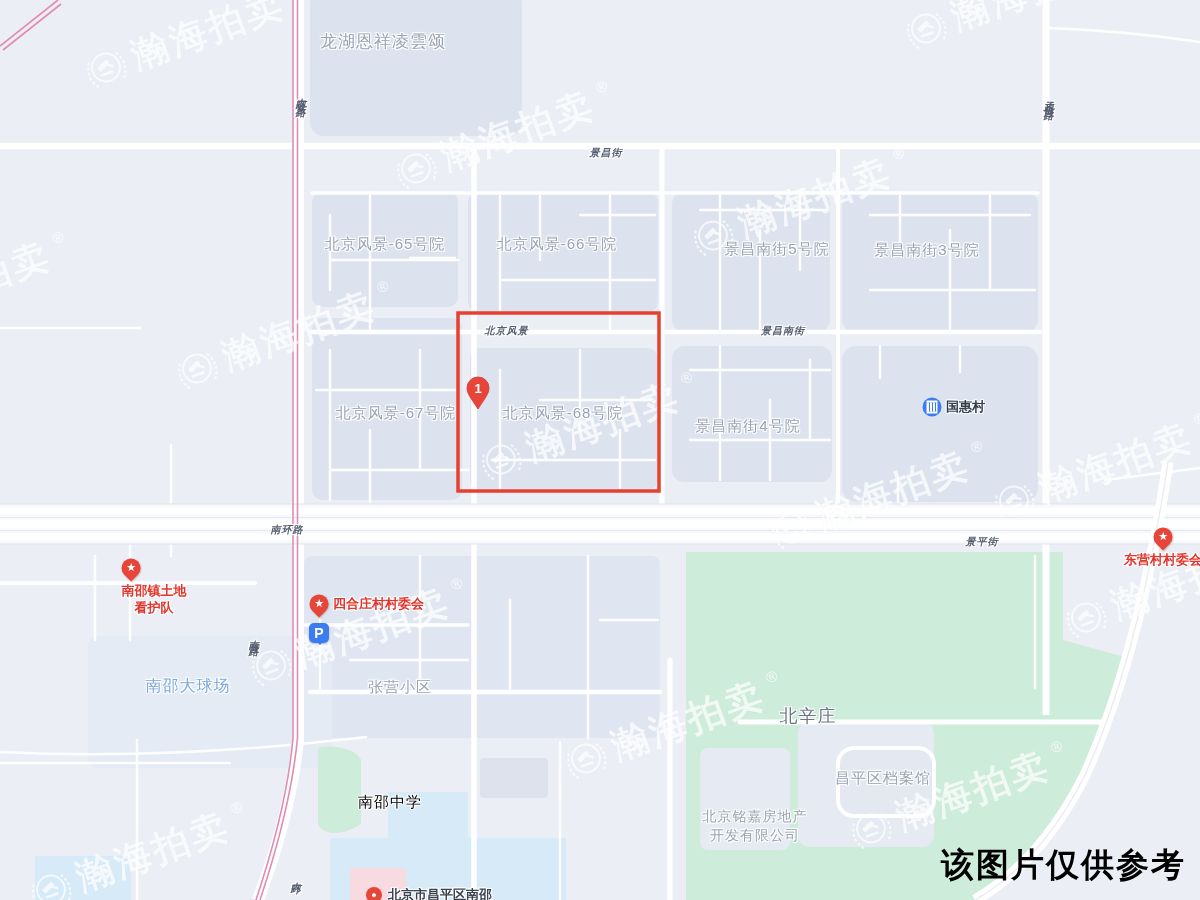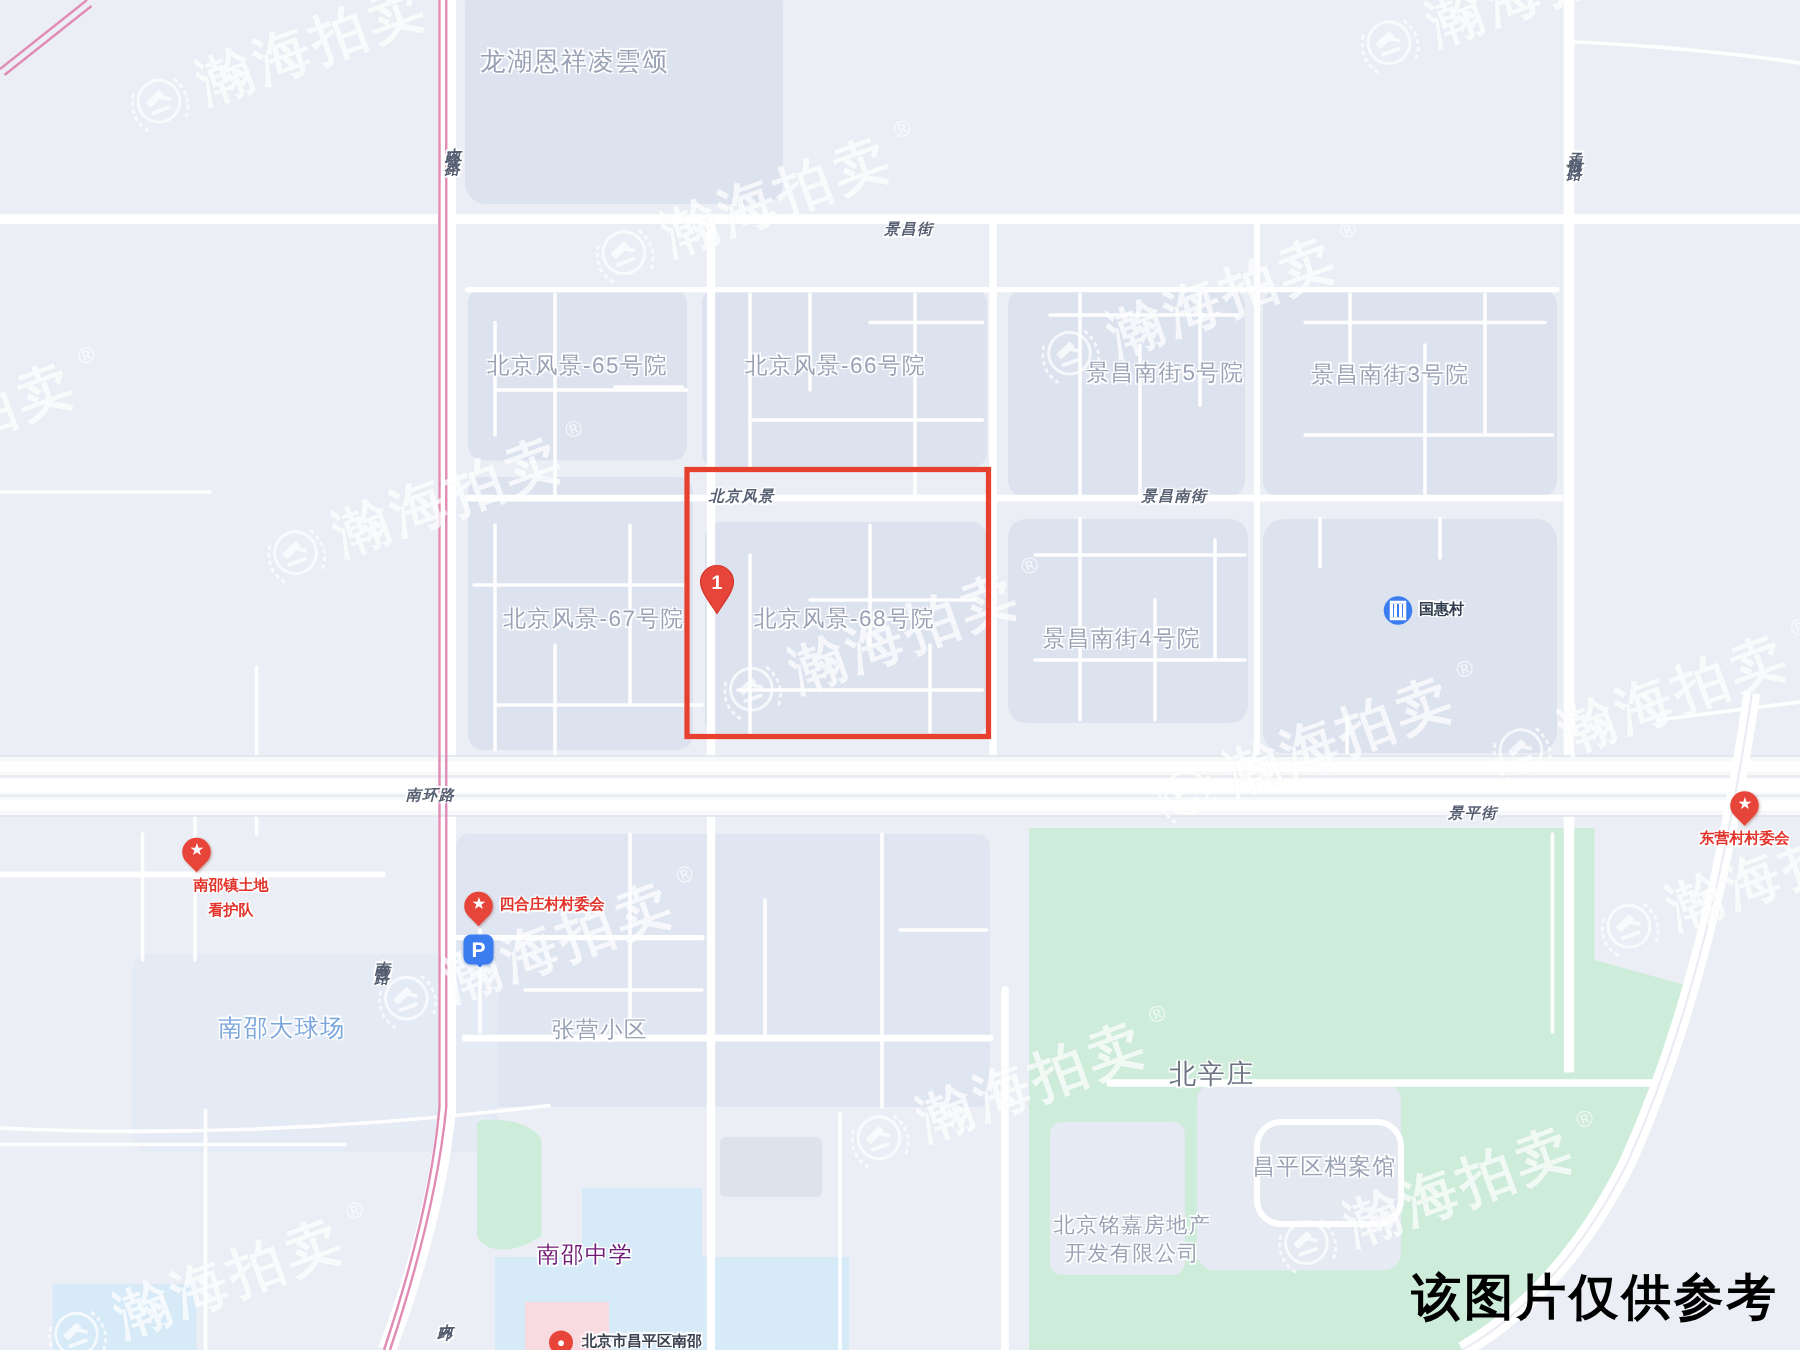--- a/index.html
+++ b/index.html
@@ -38,21 +38,21 @@
       border-top-color:#3b7cf0;}
   .pin-dot{width:16px;height:16px;background:#e8453a;border-radius:50%;
       display:flex;align-items:center;justify-content:center;}
   .pin-dot .glyph{color:#fff;font-size:9px;line-height:1;}
   .pin-bldg{width:19px;height:19px;background:#3b7cf0;border-radius:50%;
       display:flex;align-items:center;justify-content:center;}
   .pin-bldg .cols{width:11px;height:9px;
       background:linear-gradient(90deg,#fff 0 2px,transparent 2px 3px,#fff 3px 5px,
                  transparent 5px 6px,#fff 6px 8px,transparent 8px 9px,#fff 9px 11px);
       border-top:2px solid #fff;border-bottom:2px solid #fff;}
-  .poi-label{position:absolute;white-space:nowrap;font-weight:bold;font-size:10px;
+  .poi-label{position:absolute;white-space:nowrap;font-weight:bold;font-size:13px;
       color:#e2342b;text-align:center;line-height:17px;
       text-shadow:-1px -1px 0 #fff,1px -1px 0 #fff,-1px 1px 0 #fff,1px 1px 0 #fff,0 0 2px #fff;}
 
   
   #disclaimer{position:absolute;right:14px;bottom:12px;font-size:33px;font-weight:bold;
       color:#000;letter-spacing:2px;font-family:"Liberation Sans","DejaVu Sans",sans-serif;}
 </style>
 </head>
 <body>
 
@@ -368,25 +368,25 @@
       <div class="map-label area-label" style="left: 927px; top: 250px;">景昌南街3号院</div>
       <div class="map-label area-label" style="left: 396px; top: 413px;">北京风景-67号院</div>
       <div class="map-label area-label" style="left: 563px; top: 413px;">北京风景-68号院</div>
       <div class="map-label area-label" style="left: 748px; top: 426px;">景昌南街4号院</div>
       <div class="map-label area-label" style="left: 400px; top: 687px;">张营小区</div>
       <div class="map-label area-label" style="left: 808px; top: 716px; font-size: 18px; color: rgb(109, 117, 132);">北辛庄</div>
       <div class="map-label area-label" style="left: 883px; top: 778px;">昌平区档案馆</div>
       <div class="map-label area-label" style="left: 755px; top: 817px; font-size: 14px;">北京铭嘉房地产</div>
       <div class="map-label area-label" style="left: 755px; top: 836px; font-size: 14px;">开发有限公司</div>
       <div class="map-label area-label" style="left: 188px; top: 686px; font-size: 16px; color: rgb(123, 167, 220);">南邵大球场</div>
-      <div class="map-label area-label" style="left: 390px; top: 837px; color: #701a75;">南邵中学</div>
+      <div class="map-label area-label" style="left: 390px; top: 802px; color: #000000;">南邵中学</div>
       <div class="map-label road-label vertical" style="left: 300px; top: 90px;">内环东路</div>
       <div class="map-label road-label" style="left: 606px; top: 153px;">景昌街</div>
       <div class="map-label road-label vertical" style="left: 1048px; top: 93px;">孟祖河路</div>
-      <div class="map-label road-label" style="left: 487px; top: 331px; padding-left: 15px;">北京风景</div>
+      <div class="map-label road-label" style="left: 499px; top: 331px; padding-left: 15px;">北京风景</div>
       <div class="map-label road-label" style="left: 783px; top: 331px;">景昌南街</div>
       <div class="map-label road-label" style="left: 287px; top: 530px;">南环路</div>
       <div class="map-label road-label" style="left: 982px; top: 542px;">景平街</div>
       <div class="map-label road-label vertical" style="left: 253px; top: 632px;">南营路</div>
       <div class="map-label road-label vertical" style="left: 295px; top: 874px;">内环</div>
       <div class="poi-icon" style="left: 131px; top: 568px;">
         <div class="pin-star">
           <span class="glyph">★</span>
         </div>
       </div>

